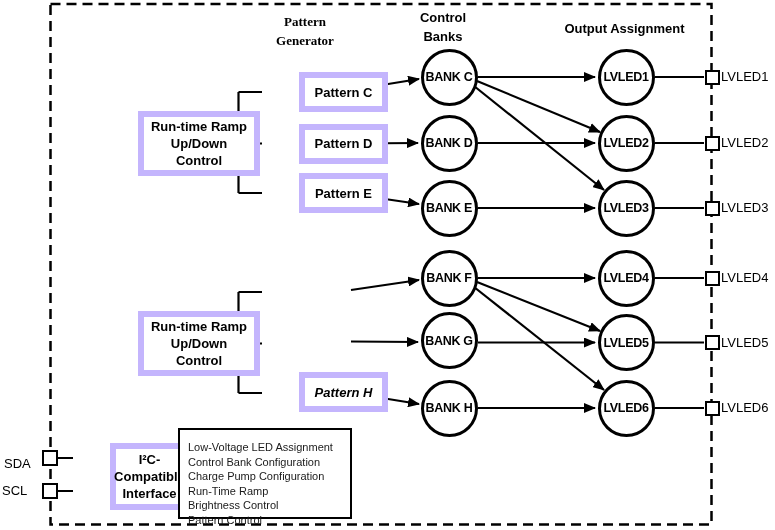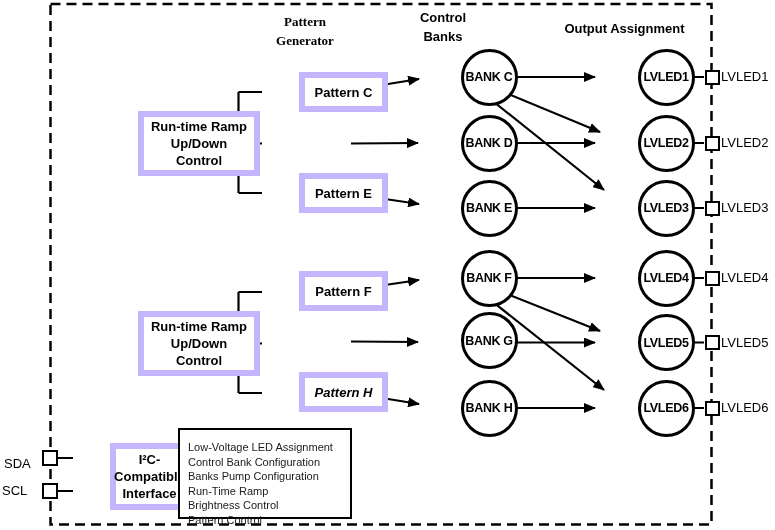--- a/index.html
+++ b/index.html
@@ -63,21 +63,20 @@
     height: 57px;
     background: #ffffff;
     border: 3px solid #000000;
     border-radius: 50%;
     display: flex;
     align-items: center;
     justify-content: center;
     font-weight: bold;
     font-size: 12.5px;
     letter-spacing: -0.3px;
-    margin-left: 40px;
   }
   .bank-circle { left: 420.5px; }
   .lvled-circle { left: 597.5px; }
 
   .pin-square {
     z-index: 3;
     width: 15px;
     height: 15px;
     background: #ffffff;
     border: 2px solid #000000;
@@ -170,22 +169,22 @@
   <div class="abs col-header" style="left:534px; top:19px; width:181px;">Output Assignment</div>
 
   <div class="abs rect-block ramp-box preline" style="top:111px;">Run-time Ramp
 Up/Down
 Control</div>
   <div class="abs rect-block ramp-box preline" style="top:311px;">Run-time Ramp
 Up/Down
 Control</div>
 
   <div class="abs rect-block pattern-box" style="top:72px;">Pattern C</div>
+  <div class="abs rect-block pattern-box" style="top:123.5px;">Pattern D</div>
   <div class="abs rect-block pattern-box" style="top:173px;">Pattern E</div>
-  <div class="abs rect-block pattern-box" style="top:271px;">Pattern F</div>
   <div class="abs rect-block pattern-box" style="top:372px;font-style:italic;">Pattern H</div>
 
   <div class="abs node-circle bank-circle" style="top:48.5px;">BANK C</div>
   <div class="abs node-circle bank-circle" style="top:114.5px;">BANK D</div>
   <div class="abs node-circle bank-circle" style="top:179.5px;">BANK E</div>
   <div class="abs node-circle bank-circle" style="top:249.5px;">BANK F</div>
   <div class="abs node-circle bank-circle" style="top:312px;">BANK G</div>
   <div class="abs node-circle bank-circle" style="top:379.5px;">BANK H</div>
 
   <div class="abs node-circle lvled-circle" style="top:48.5px;">LVLED1</div>
@@ -214,19 +213,19 @@
   <div class="abs pin-label" style="left:4px; top:449px;margin-top:6px;">SDA</div>
   <div class="abs pin-label" style="left:2px; top:482px;">SCL</div>
 
   <div class="abs rect-block i2c-box preline">I²C-
 Compatible
 Interface</div>
 
   <div class="abs register-box">
     <div class="register-line">Low-Voltage LED Assignment</div>
     <div class="register-line">Control Bank Configuration</div>
-    <div class="register-line">Banks Pump Configuration</div>
+    <div class="register-line">Charge Pump Configuration</div>
     <div class="register-line">Run-Time Ramp</div>
     <div class="register-line">Brightness Control</div>
     <div class="register-line">Pattern Control</div>
   </div>
 
 </div>
 
 </body></html>

